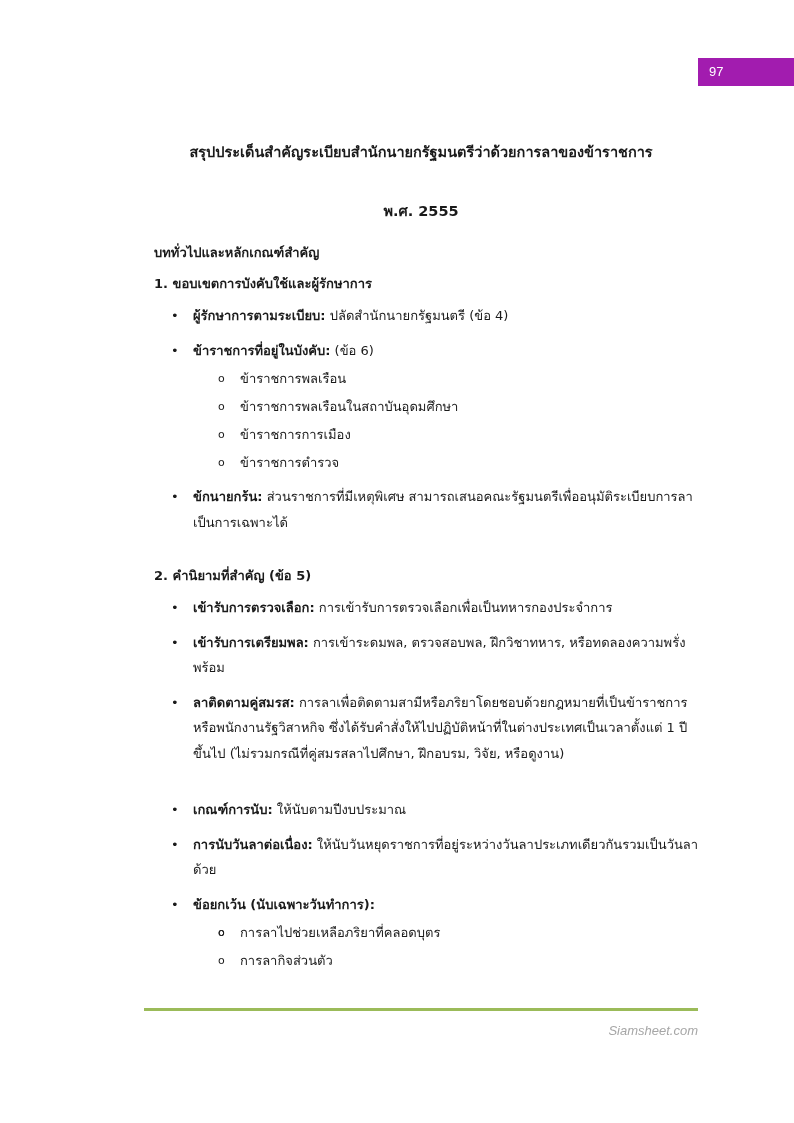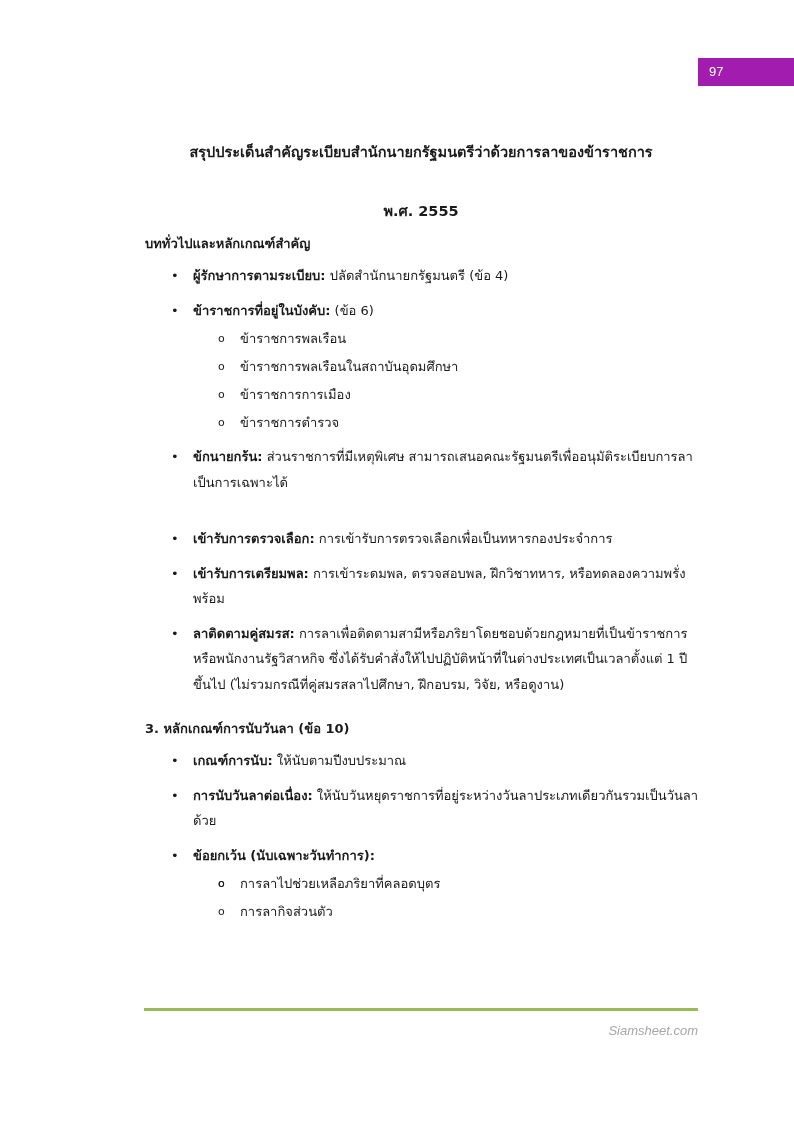--- a/index.html
+++ b/index.html
@@ -6,21 +6,21 @@
     body { width: 794px; height: 1123px; position: relative; overflow: hidden;
       font-family: "DejaVu Sans", "Liberation Sans", sans-serif; color: #1a1a1a; }
     .page-num { position: absolute; left: 698px; top: 58px; width: 96px; height: 28px;
       background: #a21caf; color: #ffffff; font-size: 13px; line-height: 28px;
       padding-left: 11px; box-sizing: border-box; font-family: "Liberation Sans", sans-serif; }
     .title { position: absolute; left: 144px; width: 554px; text-align: center;
       font-weight: bold; font-size: 14.5px; }
     .t1 { top: 140px; }
     .t2 { top: 199px; }
     .content { position: absolute; left: 145px; top: 234px; width: 555px; font-size: 13px; }
-    .h { font-weight: bold; font-size: 13px; line-height: 20px; margin: 0; }
+    .h { font-weight: bold; font-size: 13px; line-height: 20px; margin: 9px; }
     .sec-gap { height: 22px; }
     .line { line-height: 20px; }
     .item { position: relative; padding-left: 48px; margin-top: 9px; line-height: 25.5px; }
     .item .dot { position: absolute; left: 26px; top: 0; font-size: 13px; }
     .item b { font-weight: bold; text-align: right; }
     .sub { position: relative; padding-left: 95px; margin-top: 3px; line-height: 25px; }
     .sub .circ { position: absolute; left: 73px; top: 0; font-size: 11px; }
     .footer-line { position: absolute; left: 144px; top: 1008px; width: 554px; height: 3px; background: #9bbb59; }
     .footer-text { position: absolute; right: 96px; top: 1023px; font-size: 13px; font-style: italic;
       color: #a6a6a6; font-family: "Liberation Sans", sans-serif; text-align: right; }
@@ -31,20 +31,21 @@
 <div class="page-num">
   <span>97</span>
 </div>
 
 <div class="title t1">สรุปประเด็นสำคัญระเบียบสำนักนายกรัฐมนตรีว่าด้วยการลาของข้าราชการ</div>
 <div class="title t2">พ.ศ. 2555</div>
 
 <div class="content">
   <div class="h line">บททั่วไปและหลักเกณฑ์สำคัญ</div>
 
+  <div class="h line" style="margin-top:11px">1. ขอบเขตการบังคับใช้และผู้รักษาการ</div>
   <div class="item">
     <span class="dot">•</span>
     <b>ผู้รักษาการตามระเบียบ:</b><span> ปลัดสำนักนายกรัฐมนตรี (ข้อ 4)</span>
   </div>
   <div class="item">
     <span class="dot">•</span>
     <b>ข้าราชการที่อยู่ในบังคับ:</b><span> (ข้อ 6)</span>
   </div>
   <div class="sub">
     <span class="circ">o</span>
@@ -62,36 +63,36 @@
     <span class="circ">o</span>
     <span>ข้าราชการตำรวจ</span>
   </div>
   <div class="item">
     <span class="dot">•</span>
     <b>ข้กนายกร้น:</b><span> ส่วนราชการที่มีเหตุพิเศษ สามารถเสนอคณะรัฐมนตรีเพื่ออนุมัติระเบียบการลาเป็นการเฉพาะได้</span>
   </div>
 
   <div class="sec-gap"></div>
 
+  <div class="h line">2. คำนิยามที่สำคัญ (ข้อ 5)</div>
   <div class="item">
     <span class="dot">•</span>
     <b>เข้ารับการตรวจเลือก:</b><span> การเข้ารับการตรวจเลือกเพื่อเป็นทหารกองประจำการ</span>
   </div>
   <div class="item">
     <span class="dot">•</span>
     <b>เข้ารับการเตรียมพล:</b><span> การเข้าระดมพล, ตรวจสอบพล, ฝึกวิชาทหาร, หรือทดลองความพรั่งพร้อม</span>
   </div>
   <div class="item">
     <span class="dot">•</span>
     <b>ลาติดตามคู่สมรส:</b><span> การลาเพื่อติดตามสามีหรือภริยาโดยชอบด้วยกฎหมายที่เป็นข้าราชการหรือพนักงานรัฐวิสาหกิจ ซึ่งได้รับคำสั่งให้ไปปฏิบัติหน้าที่ในต่างประเทศเป็นเวลาตั้งแต่ 1 ปีขึ้นไป (ไม่รวมกรณีที่คู่สมรสลาไปศึกษา, ฝึกอบรม, วิจัย, หรือดูงาน)</span>
   </div>
 
   <div class="sec-gap"></div>
 
-  <div class="h line">3. หลักเกณฑ์การนับวันลา (ข้อ 10)</div>
   <div class="item">
     <span class="dot">•</span>
     <b>เกณฑ์การนับ:</b><span> ให้นับตามปีงบประมาณ</span>
   </div>
   <div class="item">
     <span class="dot">•</span>
     <b>การนับวันลาต่อเนื่อง:</b><span> ให้นับวันหยุดราชการที่อยู่ระหว่างวันลาประเภทเดียวกันรวมเป็นวันลาด้วย</span>
   </div>
   <div class="item">
     <span class="dot">•</span>

